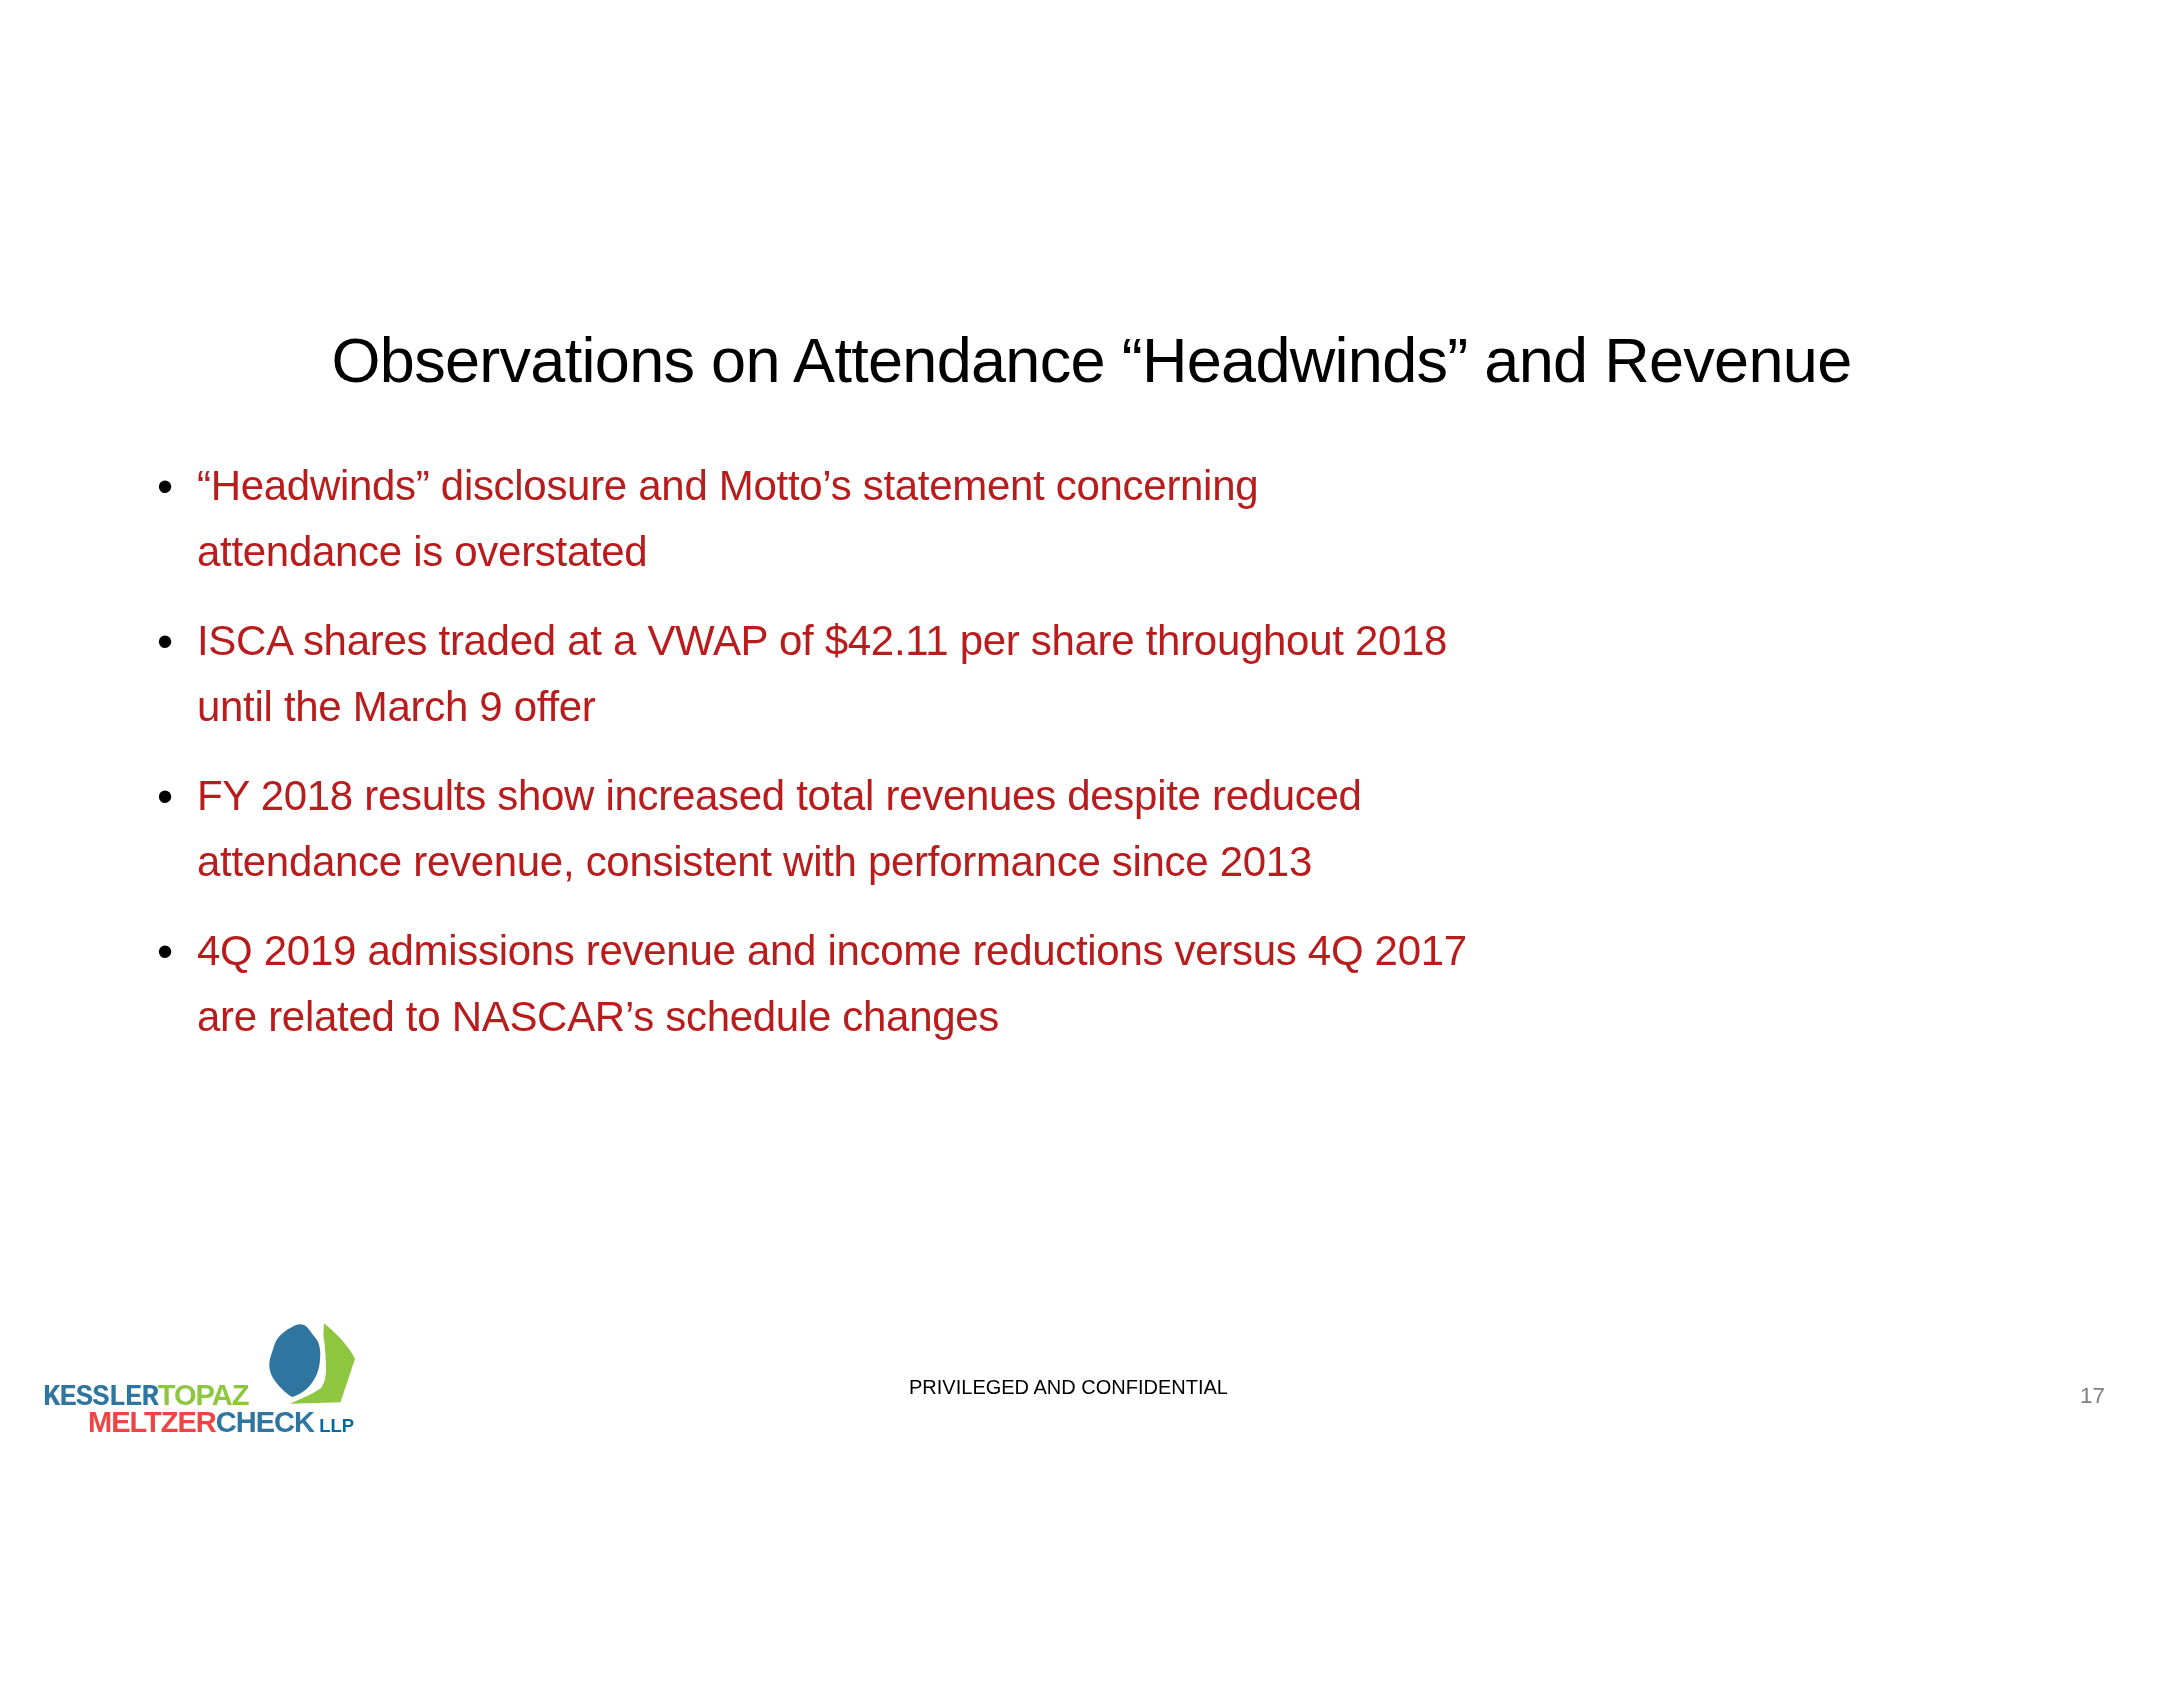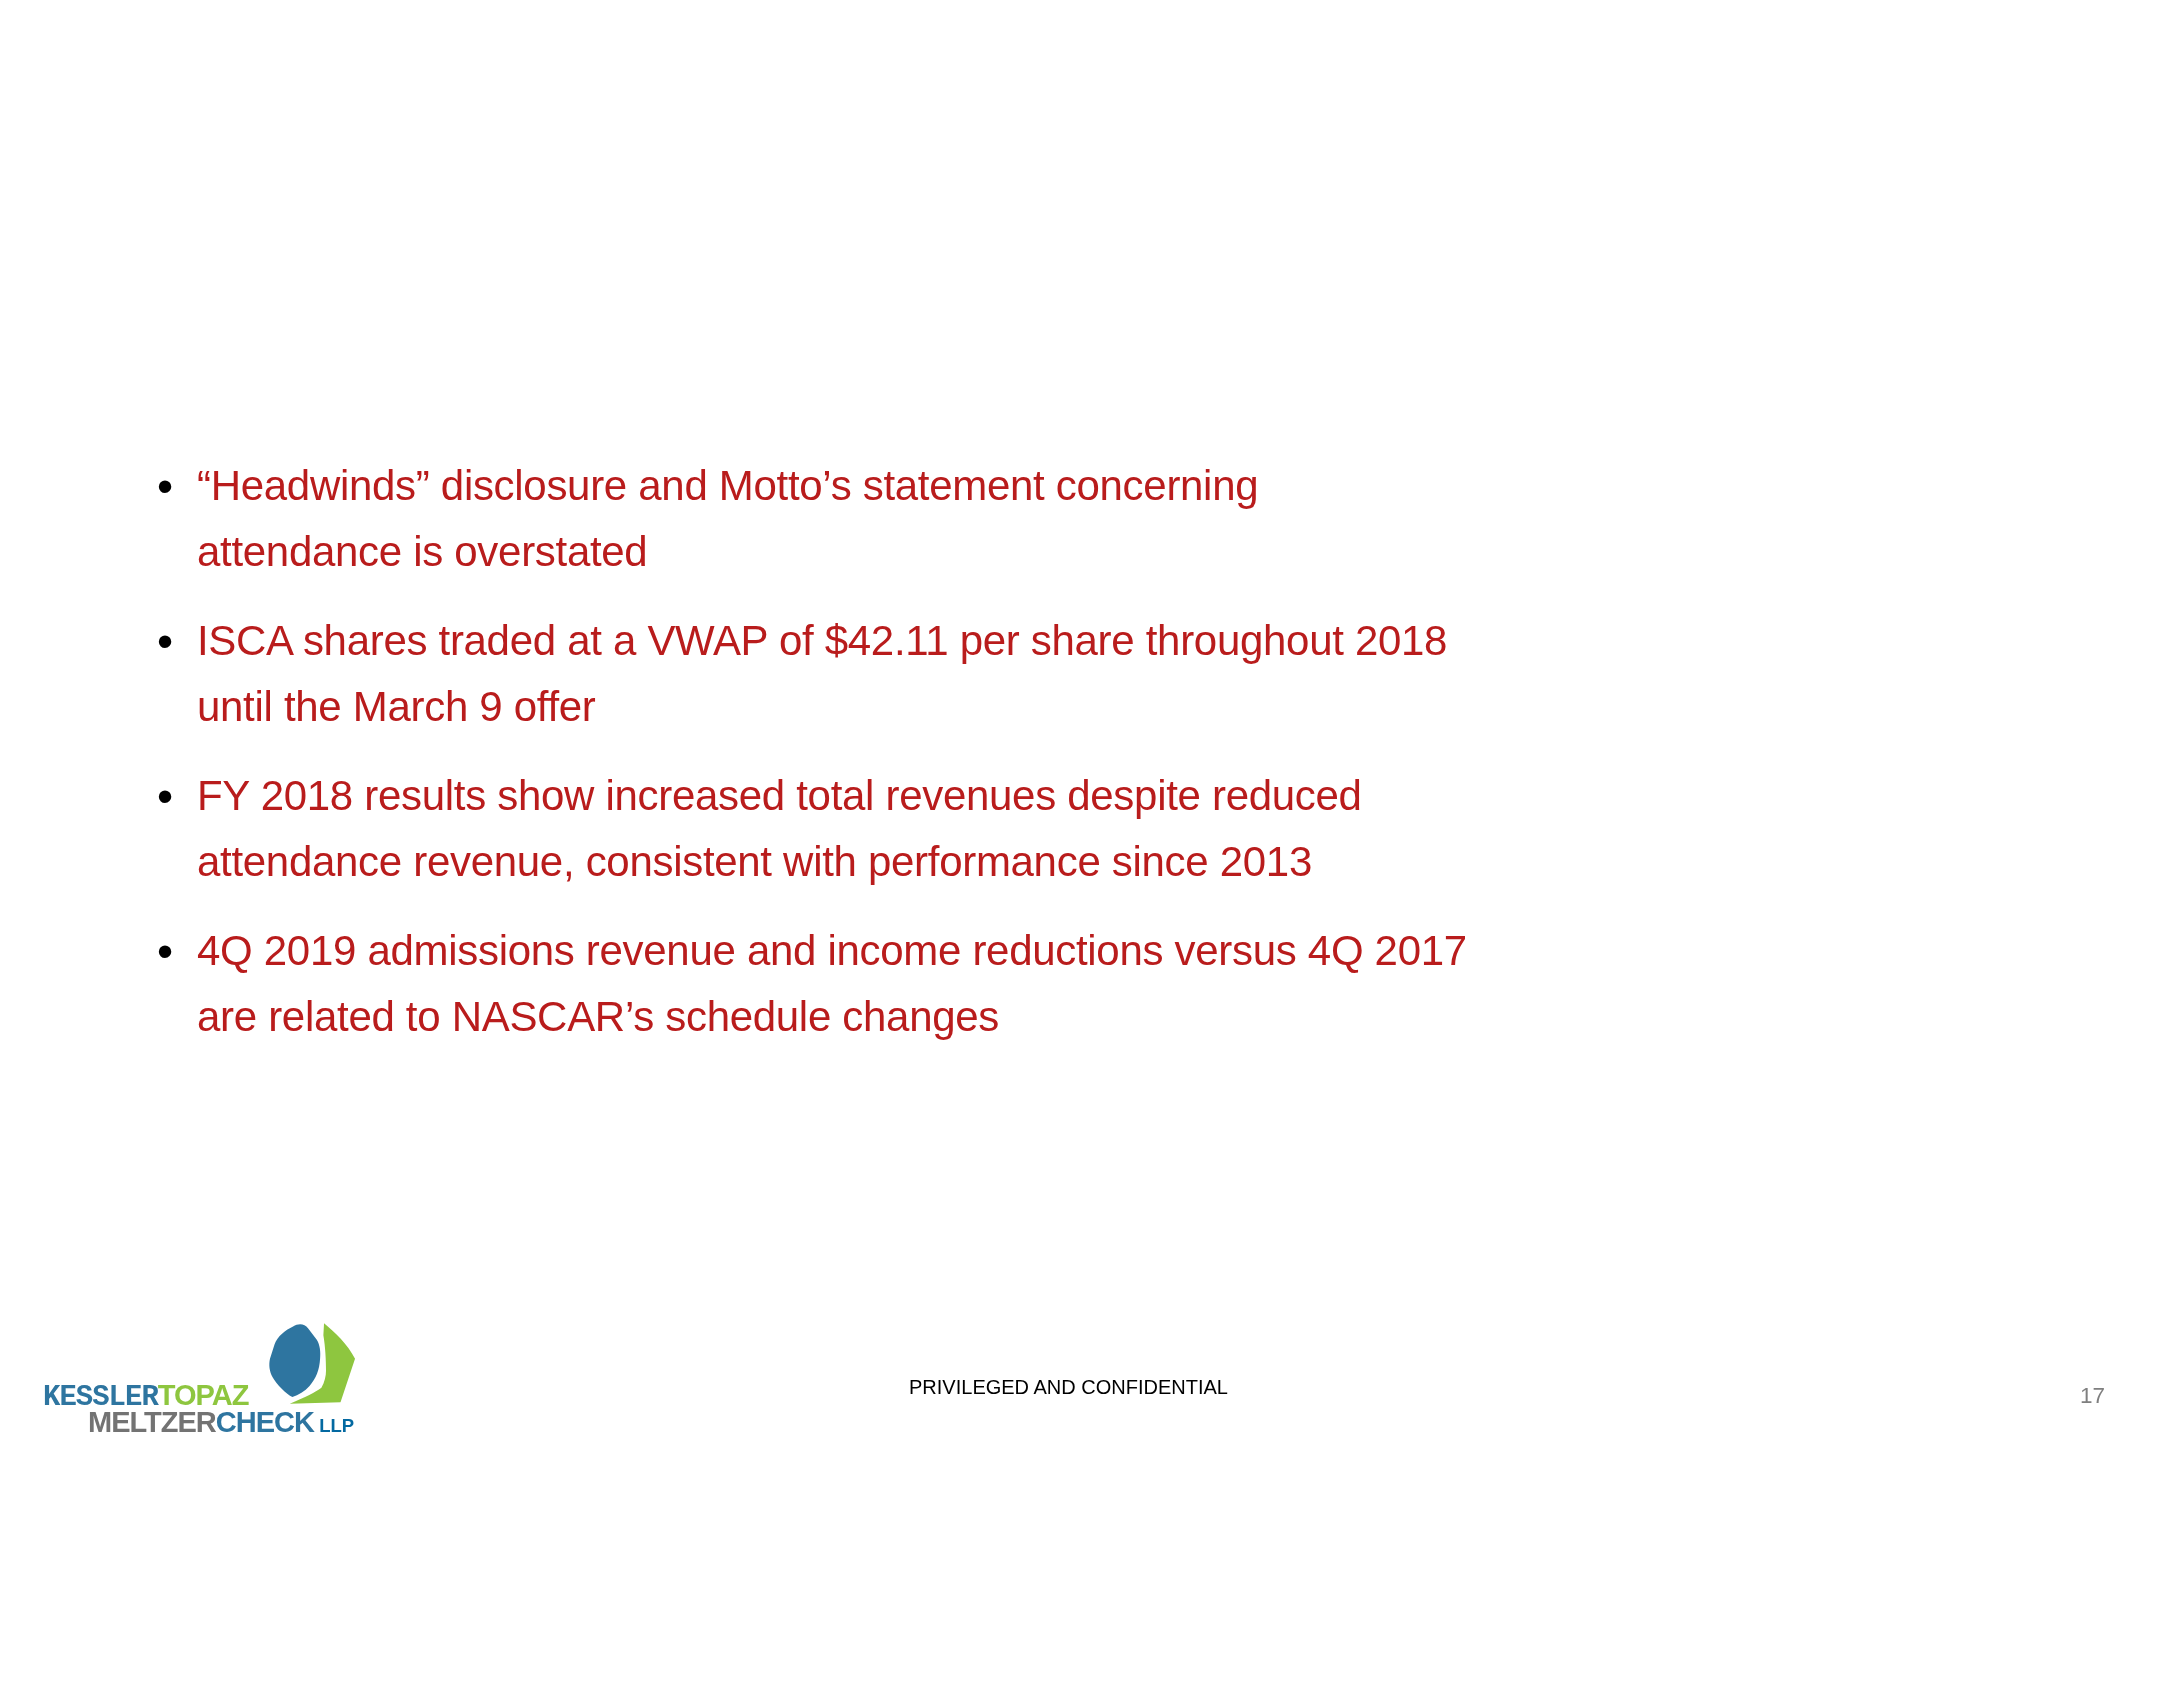--- a/index.html
+++ b/index.html
@@ -107,20 +107,21 @@
     right: 78px;
     font-size: 22.5px;
     line-height: 25px;
   }
 </style>
 </head>
 <body>
 
 <div class="slide">
 
+  <div class="slide-title">Observations on Attendance “Headwinds” and Revenue</div>
 
   <ul class="bullet-list">
     <li class="bullet-item">
       <span class="bullet-marker">•</span>
       <span class="bullet-text">“Headwinds” disclosure and Motto’s statement concerning
 attendance is overstated</span>
     </li>
     <li class="bullet-item">
       <span class="bullet-marker">•</span>
       <span class="bullet-text">ISCA shares traded at a VWAP of $42.11 per share throughout 2018
@@ -157,21 +158,21 @@
                C28,114 13,99 7,88
                C2,79 1,69 3,60
                L10,38
                C14,26 27,16 38,11
                Z" style="fill: rgb(46, 117, 160);"></path>
     </svg>
     <div class="logo-line1">
       <span style="color: rgb(46, 117, 160); font-family: Liberation Mono, monospace;">KESSLER</span><span style="color: rgb(142, 198, 63); text-align: center;">TOPAZ</span>
     </div>
     <div class="logo-line2">
-      <span style="color: #737373; text-align: right;">MELTZER</span><span style="color: rgb(46, 117, 160);">CHECK</span><span class="logo-llp" style="color: #0369a1;">LLP</span>
+      <span style="color: #ef4444; text-align: right;">MELTZER</span><span style="color: rgb(46, 117, 160);">CHECK</span><span class="logo-llp" style="color: #0369a1;">LLP</span>
     </div>
   </div>
 
   <div class="footer-classification">
     <div>PRIVILEGED AND CONFIDENTIAL</div>
   </div>
 
   <div class="page-number" style="color: rgb(127, 127, 127);">17</div>
 
 </div>

